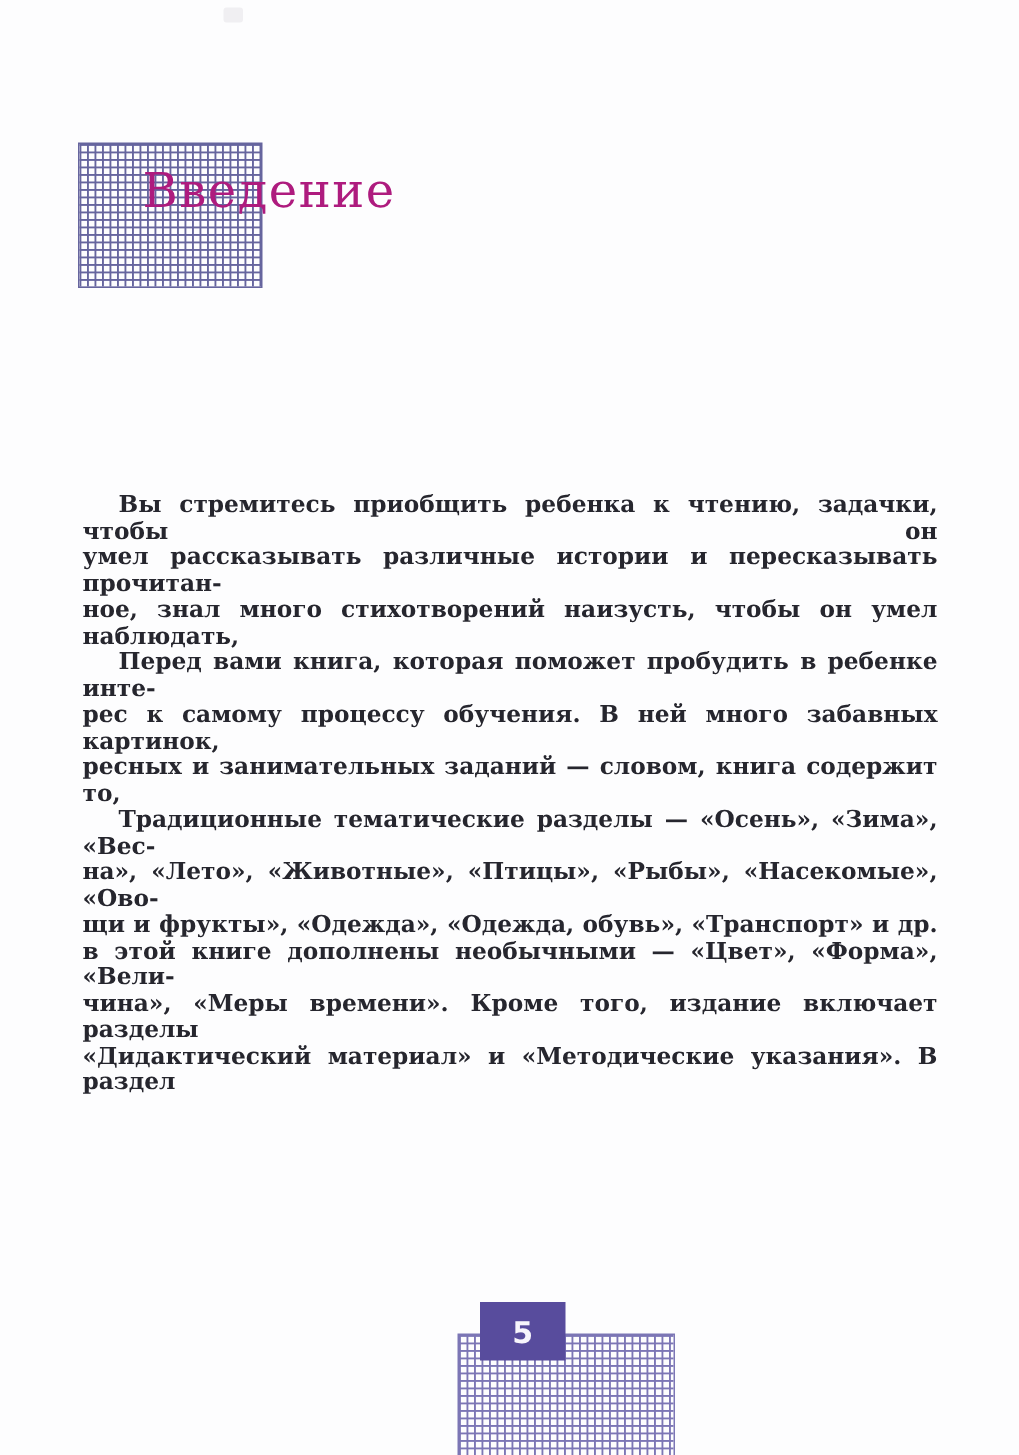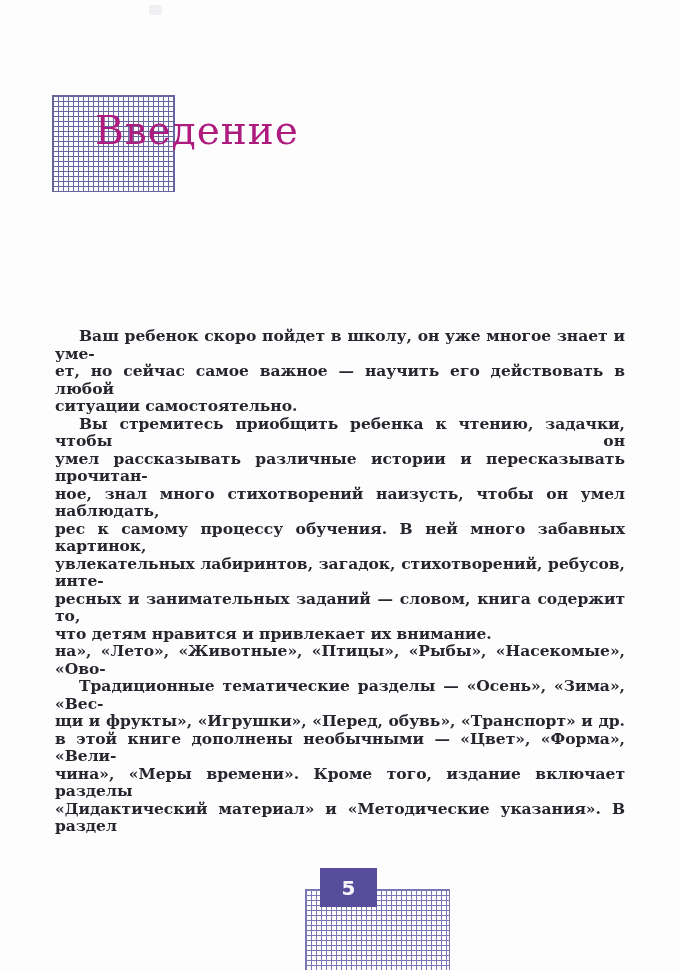--- a/index.html
+++ b/index.html
@@ -31,21 +31,21 @@
       linear-gradient(to right, var(--grid-line-top) 1px, transparent 1px),
       linear-gradient(to bottom, var(--grid-line-top) 1px, transparent 1px);
     background-size:5px 5px;
     border:1px solid var(--grid-line-top);
     opacity:.85;
   }
   .chapter-title{
     position:absolute;left:68px;top:110px;margin:0;
     font-family:"DejaVu Serif","Liberation Serif",serif;
     font-weight:normal;
-    font-size:39px;line-height:1.1;
+    font-size:32px;line-height:1.1;
     color:var(--title-color);
     letter-spacing:1px;
     white-space:nowrap;
     padding-left:27px;
   }
   
   .body-text{
     position:absolute;left:55px;top:327px;width:570px;
     color:var(--body-text);
     font-size:15.5px;
@@ -86,39 +86,33 @@
 
   <div class="smudge"></div>
 
   <div>
     <div class="title-grid"></div>
     <h1 class="chapter-title">Введение</h1>
   </div>
 
   <div class="body-text">
       <div class="para">
-        <div class="line first">Ваш ребенок скоро пойдет в школу, он уже многое знает и уме-</div>
-        <div class="line">ет, но сейчас самое важное — научить его действовать в любой</div>
-        <div class="line last">ситуации самостоятельно.</div>
-      </div>
-      <div class="para">
         <div class="line first">Вы стремитесь приобщить ребенка к чтению, задачки, чтобы он</div>
         <div class="line">умел рассказывать различные истории и пересказывать прочитан-</div>
         <div class="line">ное, знал много стихотворений наизусть, чтобы он умел наблюдать,</div>
       </div>
       <div class="para">
+        <div class="line first">Перед вами книга, которая поможет пробудить в ребенке инте-</div>
         <div class="line">рес к самому процессу обучения. В ней много забавных картинок,</div>
-        <div class="line">увлекательных лабиринтов, загадок, стихотворений, ребусов, инте-</div>
         <div class="line">ресных и занимательных заданий — словом, книга содержит то,</div>
-        <div class="line last">что детям нравится и привлекает их внимание.</div>
       </div>
       <div class="para">
+        <div class="line first">Традиционные тематические разделы — «Осень», «Зима», «Вес-</div>
         <div class="line">на», «Лето», «Животные», «Птицы», «Рыбы», «Насекомые», «Ово-</div>
-        <div class="line first">Традиционные тематические разделы — «Осень», «Зима», «Вес-</div>
-        <div class="line">щи и фрукты», «Игрушки», «Перед, обувь», «Транспорт» и др.</div>
+        <div class="line">щи и фрукты», «Одежда», «Одежда, обувь», «Транспорт» и др.</div>
         <div class="line">в этой книге дополнены необычными — «Цвет», «Форма», «Вели-</div>
         <div class="line">чина», «Меры времени». Кроме того, издание включает разделы</div>
         <div class="line">«Дидактический материал» и «Методические указания». В раздел</div>
       </div>
     </div>
 
   <div>
     <div class="footer-grid"></div>
     <div class="page-number">5</div>
   </div>

